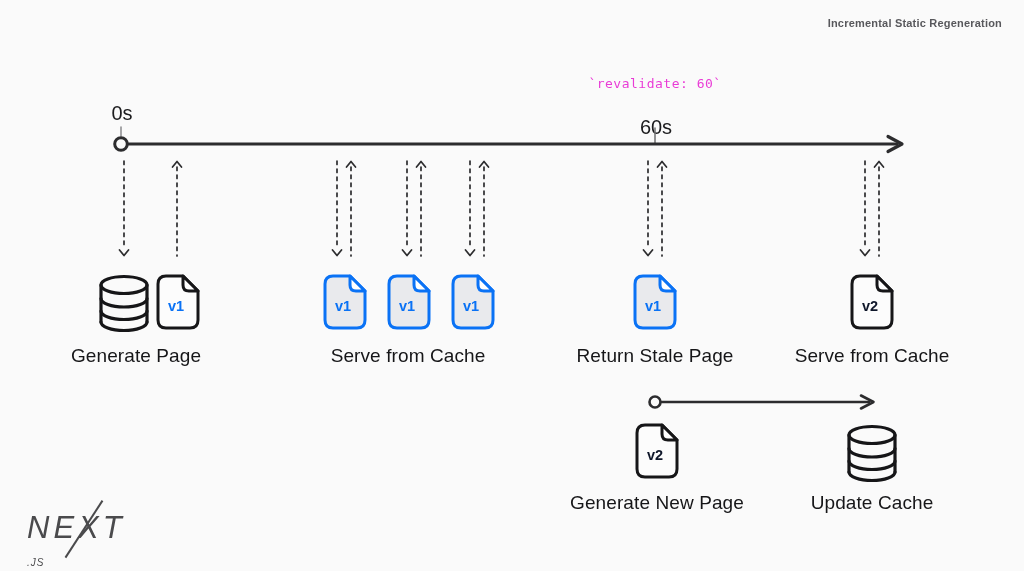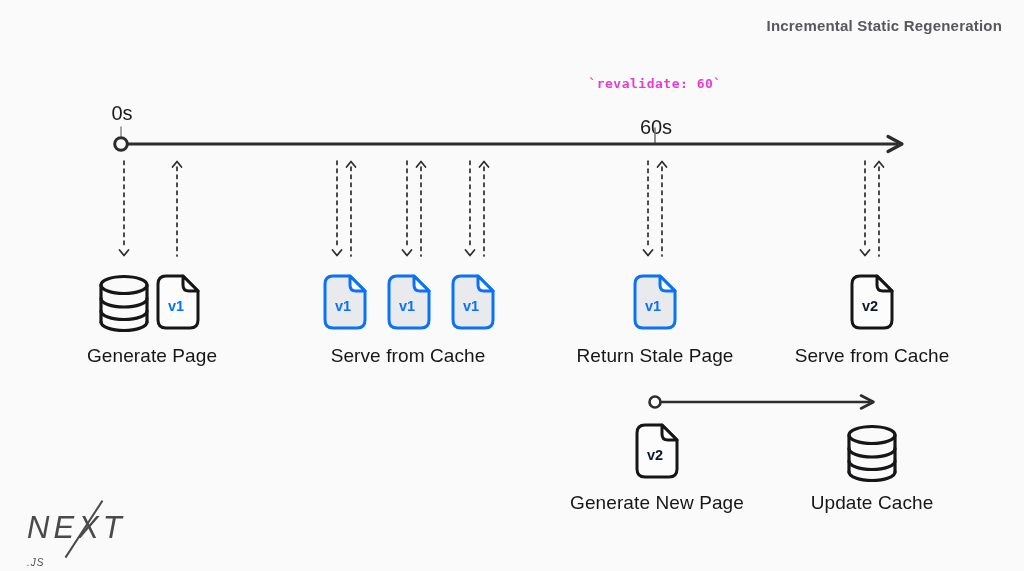--- a/index.html
+++ b/index.html
@@ -3,26 +3,26 @@
 <meta charset="utf-8">
 <style>
   html,body{margin:0;padding:0;background:#e8e8e8;}
   .canvas{
     position:relative;width:1024px;height:571px;
     background:#fafafa;overflow:hidden;
     font-family:"Liberation Sans", sans-serif;
   }
   .title{
     position:absolute;top:17px;right:22px;
-    font-size:15px;font-weight:700;color:#58585c;letter-spacing:.2px;
+    font-size:11px;font-weight:700;color:#58585c;letter-spacing:.2px;
   }
   .annotation{
     position:absolute;top:76px;left:655px;transform:translateX(-50%);
     font-family:"DejaVu Sans Mono", monospace;
-    font-size:13px;font-weight:700;color:#e93bd6;letter-spacing:.5px;white-space:nowrap;
+    font-size:13px;font-weight:400;color:#e93bd6;letter-spacing:.5px;white-space:nowrap;
   }
   .tl-label{
     position:absolute;transform:translateX(-50%);
     font-size:20px;font-weight:500;color:#1b1b1d;
   }
   .overlay{position:absolute;left:0;top:0;}
   .caption{
     position:absolute;transform:translateX(-50%);
     font-size:19px;font-weight:500;color:#161618;white-space:nowrap;letter-spacing:.1px;
   }
@@ -121,21 +121,21 @@
       <path d="M4,37 A23,8.5 0 0 0 50,37"></path>
     </svg>
   </div>
   <div class="page-icon page-black-v1" style="left:156px;top:274px;">
     <svg viewBox="0 0 44 56" fill="none" stroke="#161618" stroke-width="3" stroke-linejoin="round">
       <path d="M10,2 H27 L42,17 V46 Q42,54 34,54 H10 Q2,54 2,46 V10 Q2,2 10,2 Z" fill="#fcfcfc"></path>
       <path d="M27,2 L42,17 H33 Q27,17 27,11 Z" fill="#ffffff"></path>
     </svg>
     <span class="ver">v1</span>
   </div>
-  <div class="caption" style="left:152px;top:345px;">Generate Page</div>
+  <div class="caption" style="left:136px;top:345px;">Generate Page</div>
 
   <div class="page-icon page-blue" style="left:323px;top:274px;">
     <svg viewBox="0 0 44 56" fill="none" stroke="#0a72f5" stroke-width="3" stroke-linejoin="round">
       <path d="M10,2 H27 L42,17 V46 Q42,54 34,54 H10 Q2,54 2,46 V10 Q2,2 10,2 Z" fill="#e9eaed"></path>
       <path d="M27,2 L42,17 H33 Q27,17 27,11 Z" fill="#ffffff"></path>
     </svg>
     <span class="ver">v1</span>
   </div>
   <div class="page-icon page-blue" style="left:387px;top:274px;">
     <svg viewBox="0 0 44 56" fill="none" stroke="#0a72f5" stroke-width="3" stroke-linejoin="round">

